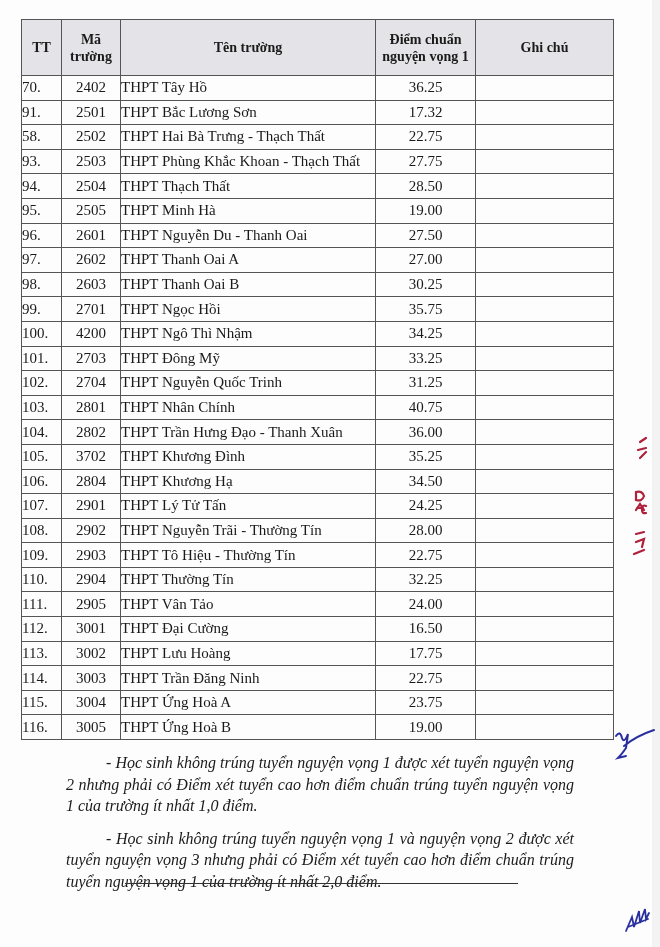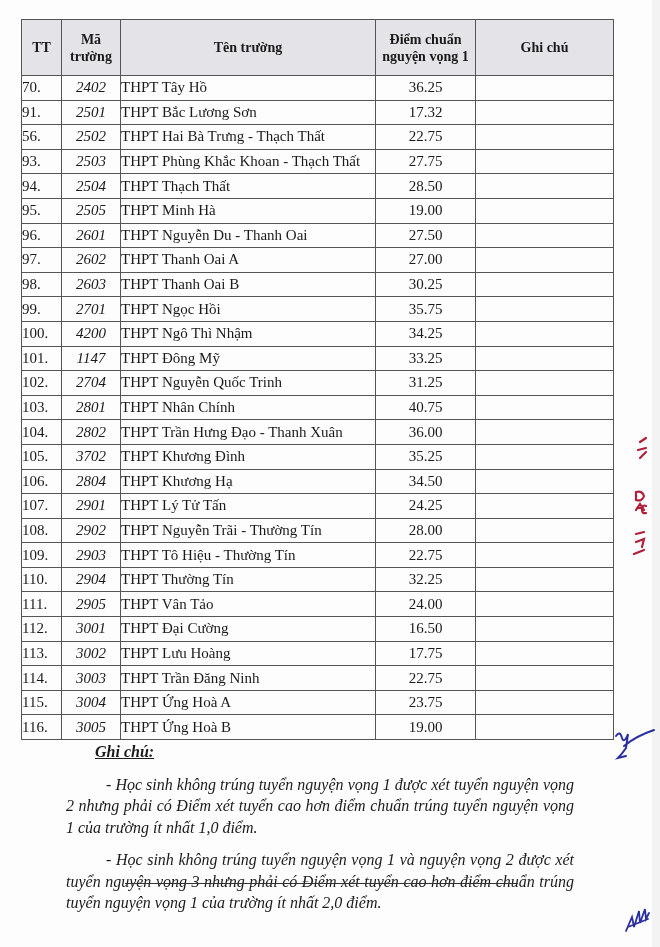--- a/index.html
+++ b/index.html
@@ -13,21 +13,21 @@
     border-collapse: collapse; table-layout: fixed; font-size: 15px;
   }
   table.scores th, table.scores td {
     border: 1px solid #555; padding: 0; vertical-align: middle;
   }
   table.scores th {
     background: #e4e4e8; font-weight: bold; font-size: 14px; line-height: 17px; height: 55px; text-align: center;
   }
   table.scores td { height: 23.6px; line-height: 23px; }
   td.c-tt { padding-left: 6px; }
-  td.c-code { text-align: center; font-style: italic; }
+  td.c-code { text-align: center; }
   td.c-name { padding-left: 6px; white-space: nowrap; }
   td.c-score { text-align: center; font-weight: normal; }
   .notes {
     position: absolute; left: 55px; top: 741px; width: 530px;
     font-style: italic; font-size: 16px; line-height: 21.5px; text-align: justify;
   }
   .notes .title { font-weight: bold; text-decoration: underline; padding-left: 40px; display: block; }
   .notes p { margin: 11px; text-indent: 40px; }
   .sep-line { position: absolute; left: 125px; top: 883px; width: 393px; height: 0; border-top: 1.5px solid #333; }
   .mark { position: absolute; }
@@ -63,21 +63,21 @@
         <td class="c-note"></td>
       </tr>
       <tr>
         <td class="c-tt">91.</td>
         <td class="c-code">2501</td>
         <td class="c-name">THPT Bắc Lương Sơn</td>
         <td class="c-score">17.32</td>
         <td class="c-note"></td>
       </tr>
       <tr>
-        <td class="c-tt">56.</td>
+        <td class="c-tt">58.</td>
         <td class="c-code">2502</td>
         <td class="c-name">THPT Hai Bà Trưng - Thạch Thất</td>
         <td class="c-score">22.75</td>
         <td class="c-note"></td>
       </tr>
       <tr>
         <td class="c-tt">93.</td>
         <td class="c-code">2503</td>
         <td class="c-name">THPT Phùng Khắc Khoan - Thạch Thất</td>
         <td class="c-score">27.75</td>
@@ -127,21 +127,21 @@
       </tr>
       <tr>
         <td class="c-tt">100.</td>
         <td class="c-code">4200</td>
         <td class="c-name">THPT Ngô Thì Nhậm</td>
         <td class="c-score">34.25</td>
         <td class="c-note"></td>
       </tr>
       <tr>
         <td class="c-tt">101.</td>
-        <td class="c-code">1147</td>
+        <td class="c-code">2703</td>
         <td class="c-name">THPT Đông Mỹ</td>
         <td class="c-score">33.25</td>
         <td class="c-note"></td>
       </tr>
       <tr>
         <td class="c-tt">102.</td>
         <td class="c-code">2704</td>
         <td class="c-name">THPT Nguyễn Quốc Trinh</td>
         <td class="c-score">31.25</td>
         <td class="c-note"></td>
@@ -241,21 +241,20 @@
         <td class="c-tt">116.</td>
         <td class="c-code">3005</td>
         <td class="c-name">THPT Ứng Hoà B</td>
         <td class="c-score">19.00</td>
         <td class="c-note"></td>
       </tr>
     </tbody>
 </table>
 
 <div class="notes">
-  <span class="title">Ghi chú:</span>
   <p>- Học sinh không trúng tuyển nguyện vọng 1 được xét tuyển nguyện vọng 2 nhưng phải có Điểm xét tuyển cao hơn điểm chuẩn trúng tuyển nguyện vọng 1 của trường ít nhất 1,0 điểm.</p>
   <p>- Học sinh không trúng tuyển nguyện vọng 1 và nguyện vọng 2 được xét tuyển nguyện vọng 3 nhưng phải có Điểm xét tuyển cao hơn điểm chuẩn trúng tuyển nguyện vọng 1 của trường ít nhất 2,0 điểm.</p>
 </div>
 
 <div class="sep-line"></div>
 
 <svg class="mark" style="left:626px;top:430px" width="34" height="150">
   <g fill="none" stroke="#b0203a" stroke-width="2.2" stroke-linecap="round">
     <path d="M14 12 l6 -4 M12 20 l8 -2 M14 28 l6 -6"></path>
     <path d="M10 62 q6 -2 8 4 q-2 6 -8 4 z"></path>

